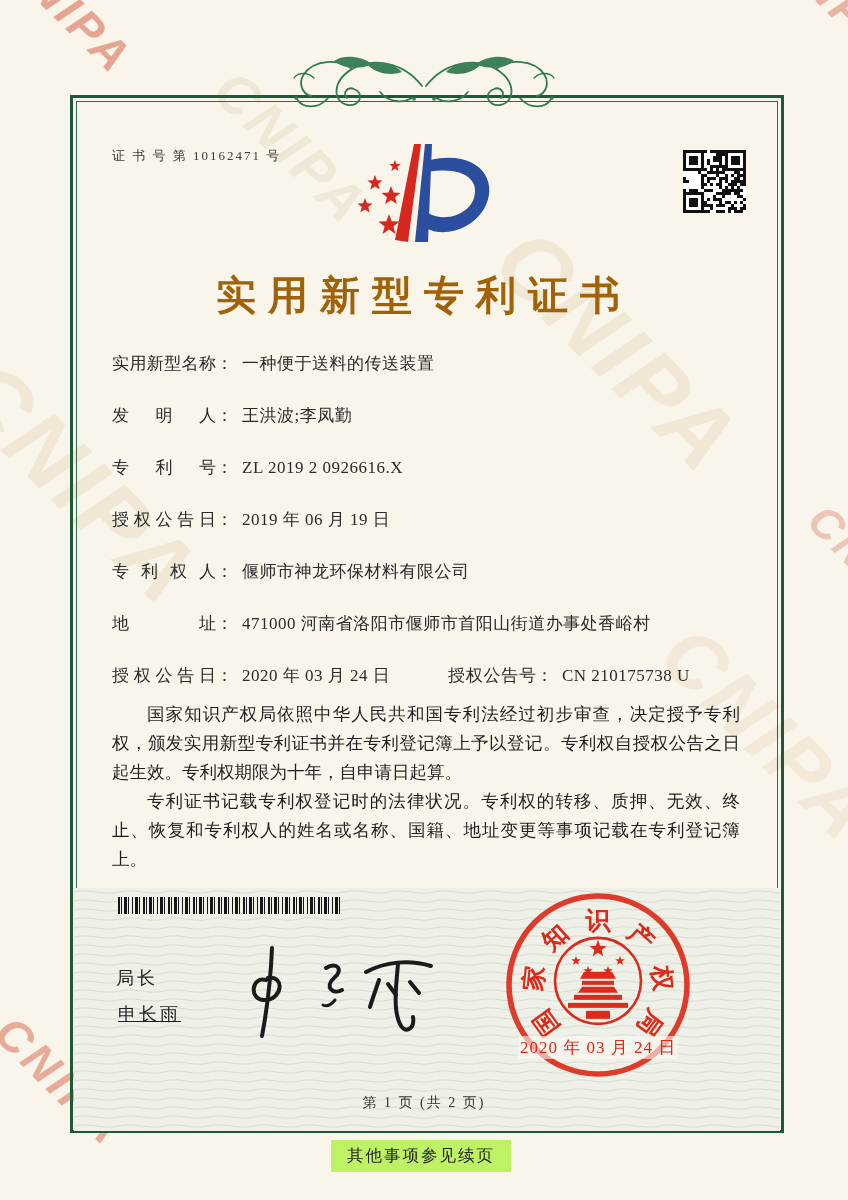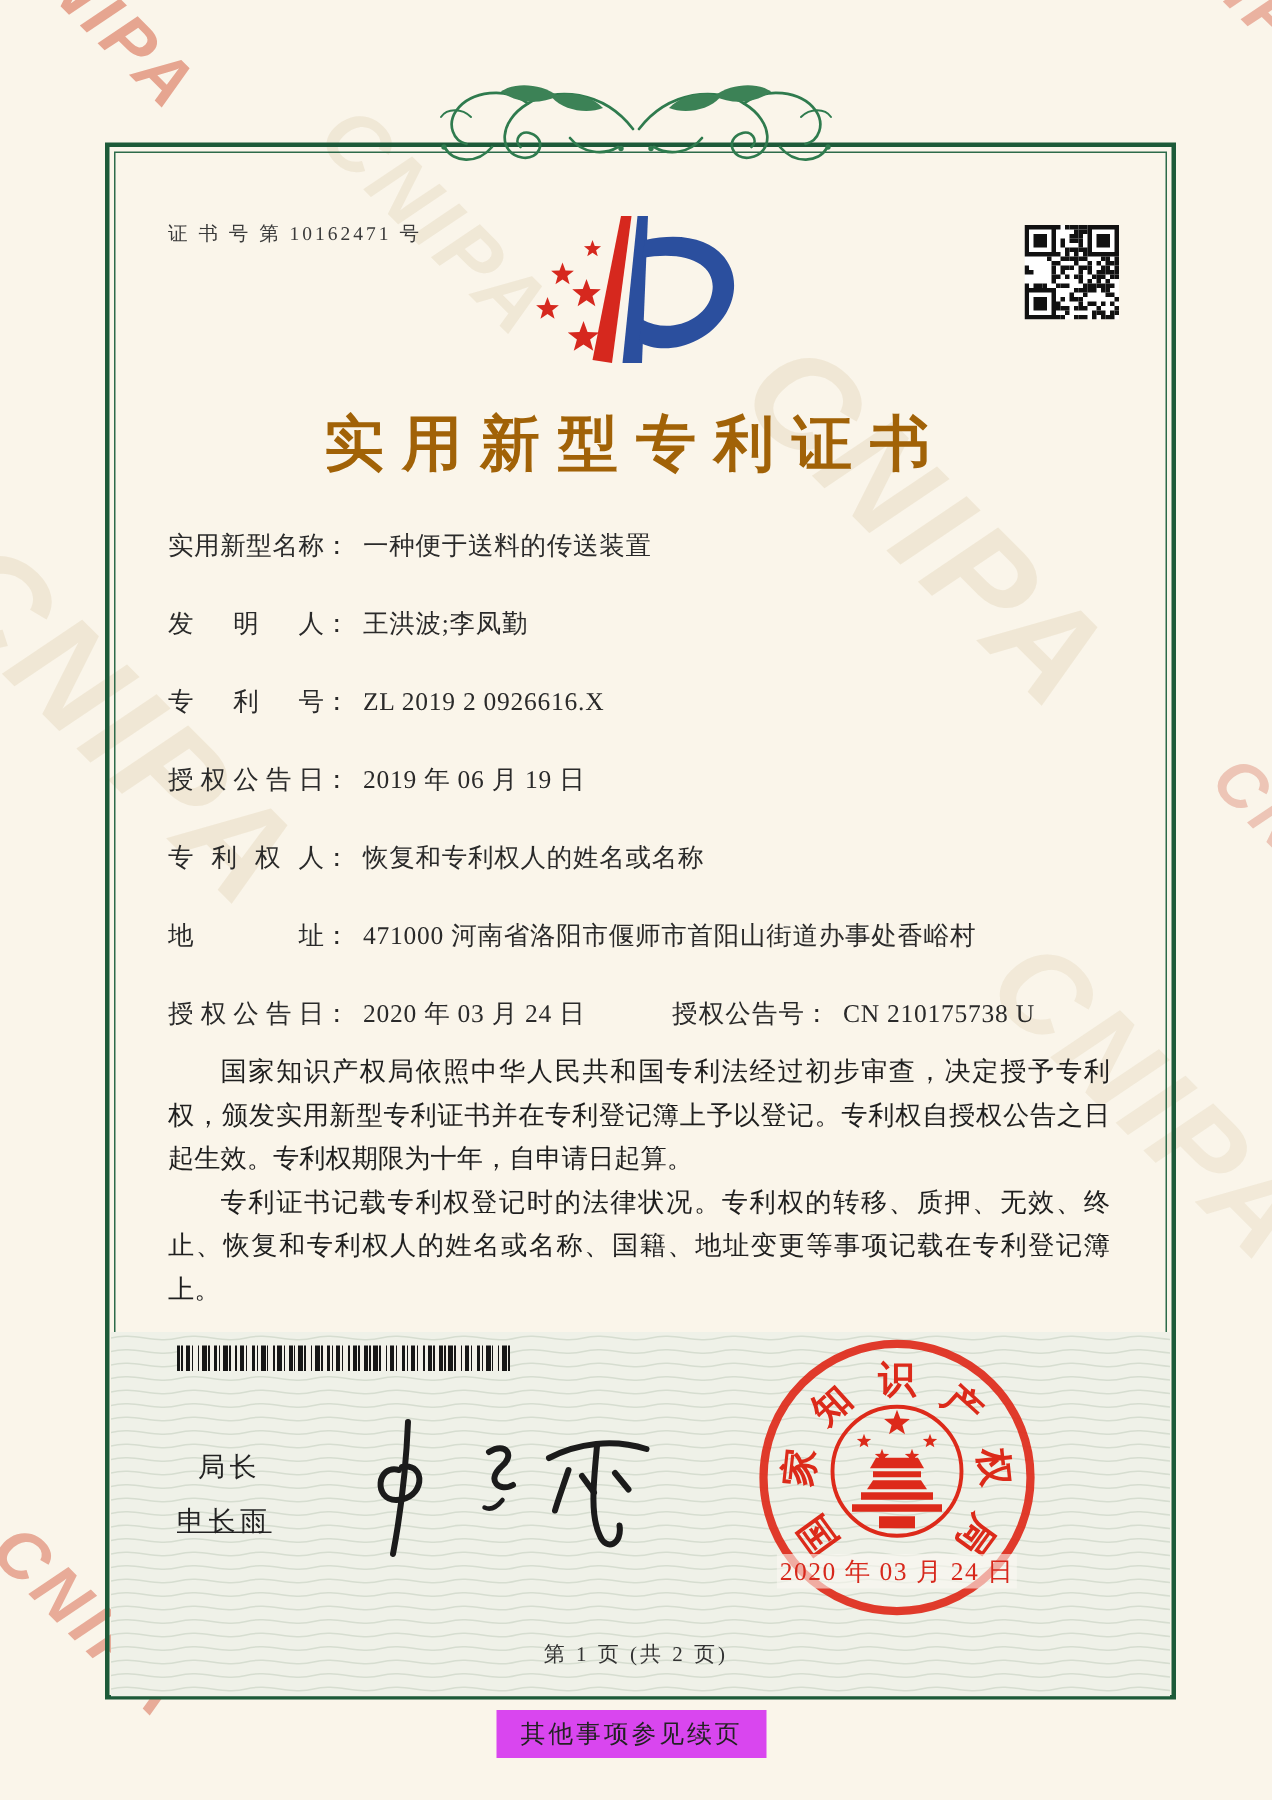--- a/index.html
+++ b/index.html
@@ -30,33 +30,33 @@
   .flabel2{display:inline-block;width:88px;text-align:justify;text-align-last:justify;vertical-align:top;}
   .paragraphs{position:absolute;left:112px;top:700px;width:628px;z-index:2;
       font-size:17.5px;line-height:29px;color:#1f1f1f;text-align:justify;}
   .paragraphs p{margin:0;text-indent:2em;}
   .barcode{position:absolute;left:118px;top:897px;width:222px;height:17px;z-index:2;
       background:repeating-linear-gradient(90deg,
         #161616 0 2px,#f2f0e8 2px 3px,#161616 3px 4px,#f2f0e8 4px 6px,
         #161616 6px 9px,#f2f0e8 9px 10px,#161616 10px 11px,#f2f0e8 11px 14px,
         #161616 14px 15px,#f2f0e8 15px 17px,#161616 17px 20px,#f2f0e8 20px 21px,
         #161616 21px 22px,#f2f0e8 22px 25px);}
-  .signer-title{position:absolute;left:132px;top:966px;font-size:18px;letter-spacing:3px;z-index:2;}
+  .signer-title{position:absolute;left:116px;top:966px;font-size:18px;letter-spacing:3px;z-index:2;}
   .signer-name{position:absolute;left:118px;top:1002px;font-size:18px;letter-spacing:3px;z-index:2;text-decoration:underline;}
   .signature{position:absolute;left:238px;top:942px;z-index:2;}
   .seal{position:absolute;left:503px;top:890px;width:190px;height:190px;z-index:3;}
   .seal svg.ring{position:absolute;left:0;top:0;}
   .seal-char{position:absolute;left:50%;top:50%;width:28px;height:28px;margin:-14px 0 0 -14px;
       text-align:center;font-size:25px;font-weight:bold;color:#dc2a1a;line-height:28px;}
   .seal-emblem{position:absolute;left:50%;top:50%;transform:translate(-50%,-54%);}
   .seal-date{position:absolute;left:50%;top:146px;transform:translateX(-50%);white-space:nowrap;
       font-size:17px;color:#d7281c;letter-spacing:1px;background:rgba(250,248,242,.6);padding:0 2px;}
   .page-info{position:absolute;left:0;right:0;top:1094px;text-align:center;font-size:14px;
       letter-spacing:2px;color:#333;z-index:2;}
-  .continuation{position:absolute;left:331px;top:1140px;background:#d946ef;padding:5px 16px;
+  .continuation{position:absolute;left:331px;top:1140px;background:#bef264;padding:5px 16px;
       font-size:16.5px;letter-spacing:2px;color:#222;z-index:2;}
 </style>
 </head>
 <body>
 
 <div id="wm-layer">
     <span class="wm" style="left: -12px; top: -18px; font-size: 46px; color: rgba(214, 98, 70, 0.55);">CNIPA</span>
     <span class="wm" style="left: 750px; top: -34px; font-size: 46px; color: rgba(214, 98, 70, 0.45);">CNIPA</span>
     <span class="wm" style="left: 196px; top: 115px; font-size: 56px; color: rgba(232, 220, 196, 0.55);">CNIPA</span>
     <span class="wm" style="left: 468px; top: 298px; font-size: 92px; color: rgba(233, 222, 198, 0.6);">CNIPA</span>
@@ -296,21 +296,21 @@
     <rect x="6" y="48" width="9" height="9" fill="#111"></rect>
   </svg>
 
 <h1 class="title">实用新型专利证书</h1>
 
 <div class="fields" id="fields">
     <div class="field-row"><span class="flabel">实用新型名称</span><span class="fcolon">：</span><span class="fvalue">一种便于送料的传送装置</span></div>
     <div class="field-row"><span class="flabel">发明人</span><span class="fcolon">：</span><span class="fvalue">王洪波;李凤勤</span></div>
     <div class="field-row"><span class="flabel">专利号</span><span class="fcolon">：</span><span class="fvalue">ZL 2019 2 0926616.X</span></div>
     <div class="field-row"><span class="flabel">授权公告日</span><span class="fcolon">：</span><span class="fvalue">2019 年 06 月 19 日</span></div>
-    <div class="field-row"><span class="flabel">专利权人</span><span class="fcolon">：</span><span class="fvalue">恢复和专利权人的姓名或名称</span></div>
+    <div class="field-row"><span class="flabel">专利权人</span><span class="fcolon">：</span><span class="fvalue">偃师市神龙环保材料有限公司</span></div>
     <div class="field-row"><span class="flabel">地址</span><span class="fcolon">：</span><span class="fvalue">471000 河南省洛阳市偃师市首阳山街道办事处香峪村</span></div>
     <div class="field-row"><span class="flabel">授权公告日</span><span class="fcolon">：</span><span class="fvalue fixed">2020 年 03 月 24 日</span><span class="flabel2">授权公告号</span><span class="fcolon">：</span><span class="fvalue">CN 210175738 U</span></div>
   </div>
 
 <div class="paragraphs" id="paragraphs">
     <p>国家知识产权局依照中华人民共和国专利法经过初步审查，决定授予专利权，颁发实用新型专利证书并在专利登记簿上予以登记。专利权自授权公告之日起生效。专利权期限为十年，自申请日起算。</p>
     <p>专利证书记载专利权登记时的法律状况。专利权的转移、质押、无效、终止、恢复和专利权人的姓名或名称、国籍、地址变更等事项记载在专利登记簿上。</p>
   </div>
 
 <div class="barcode"></div>

